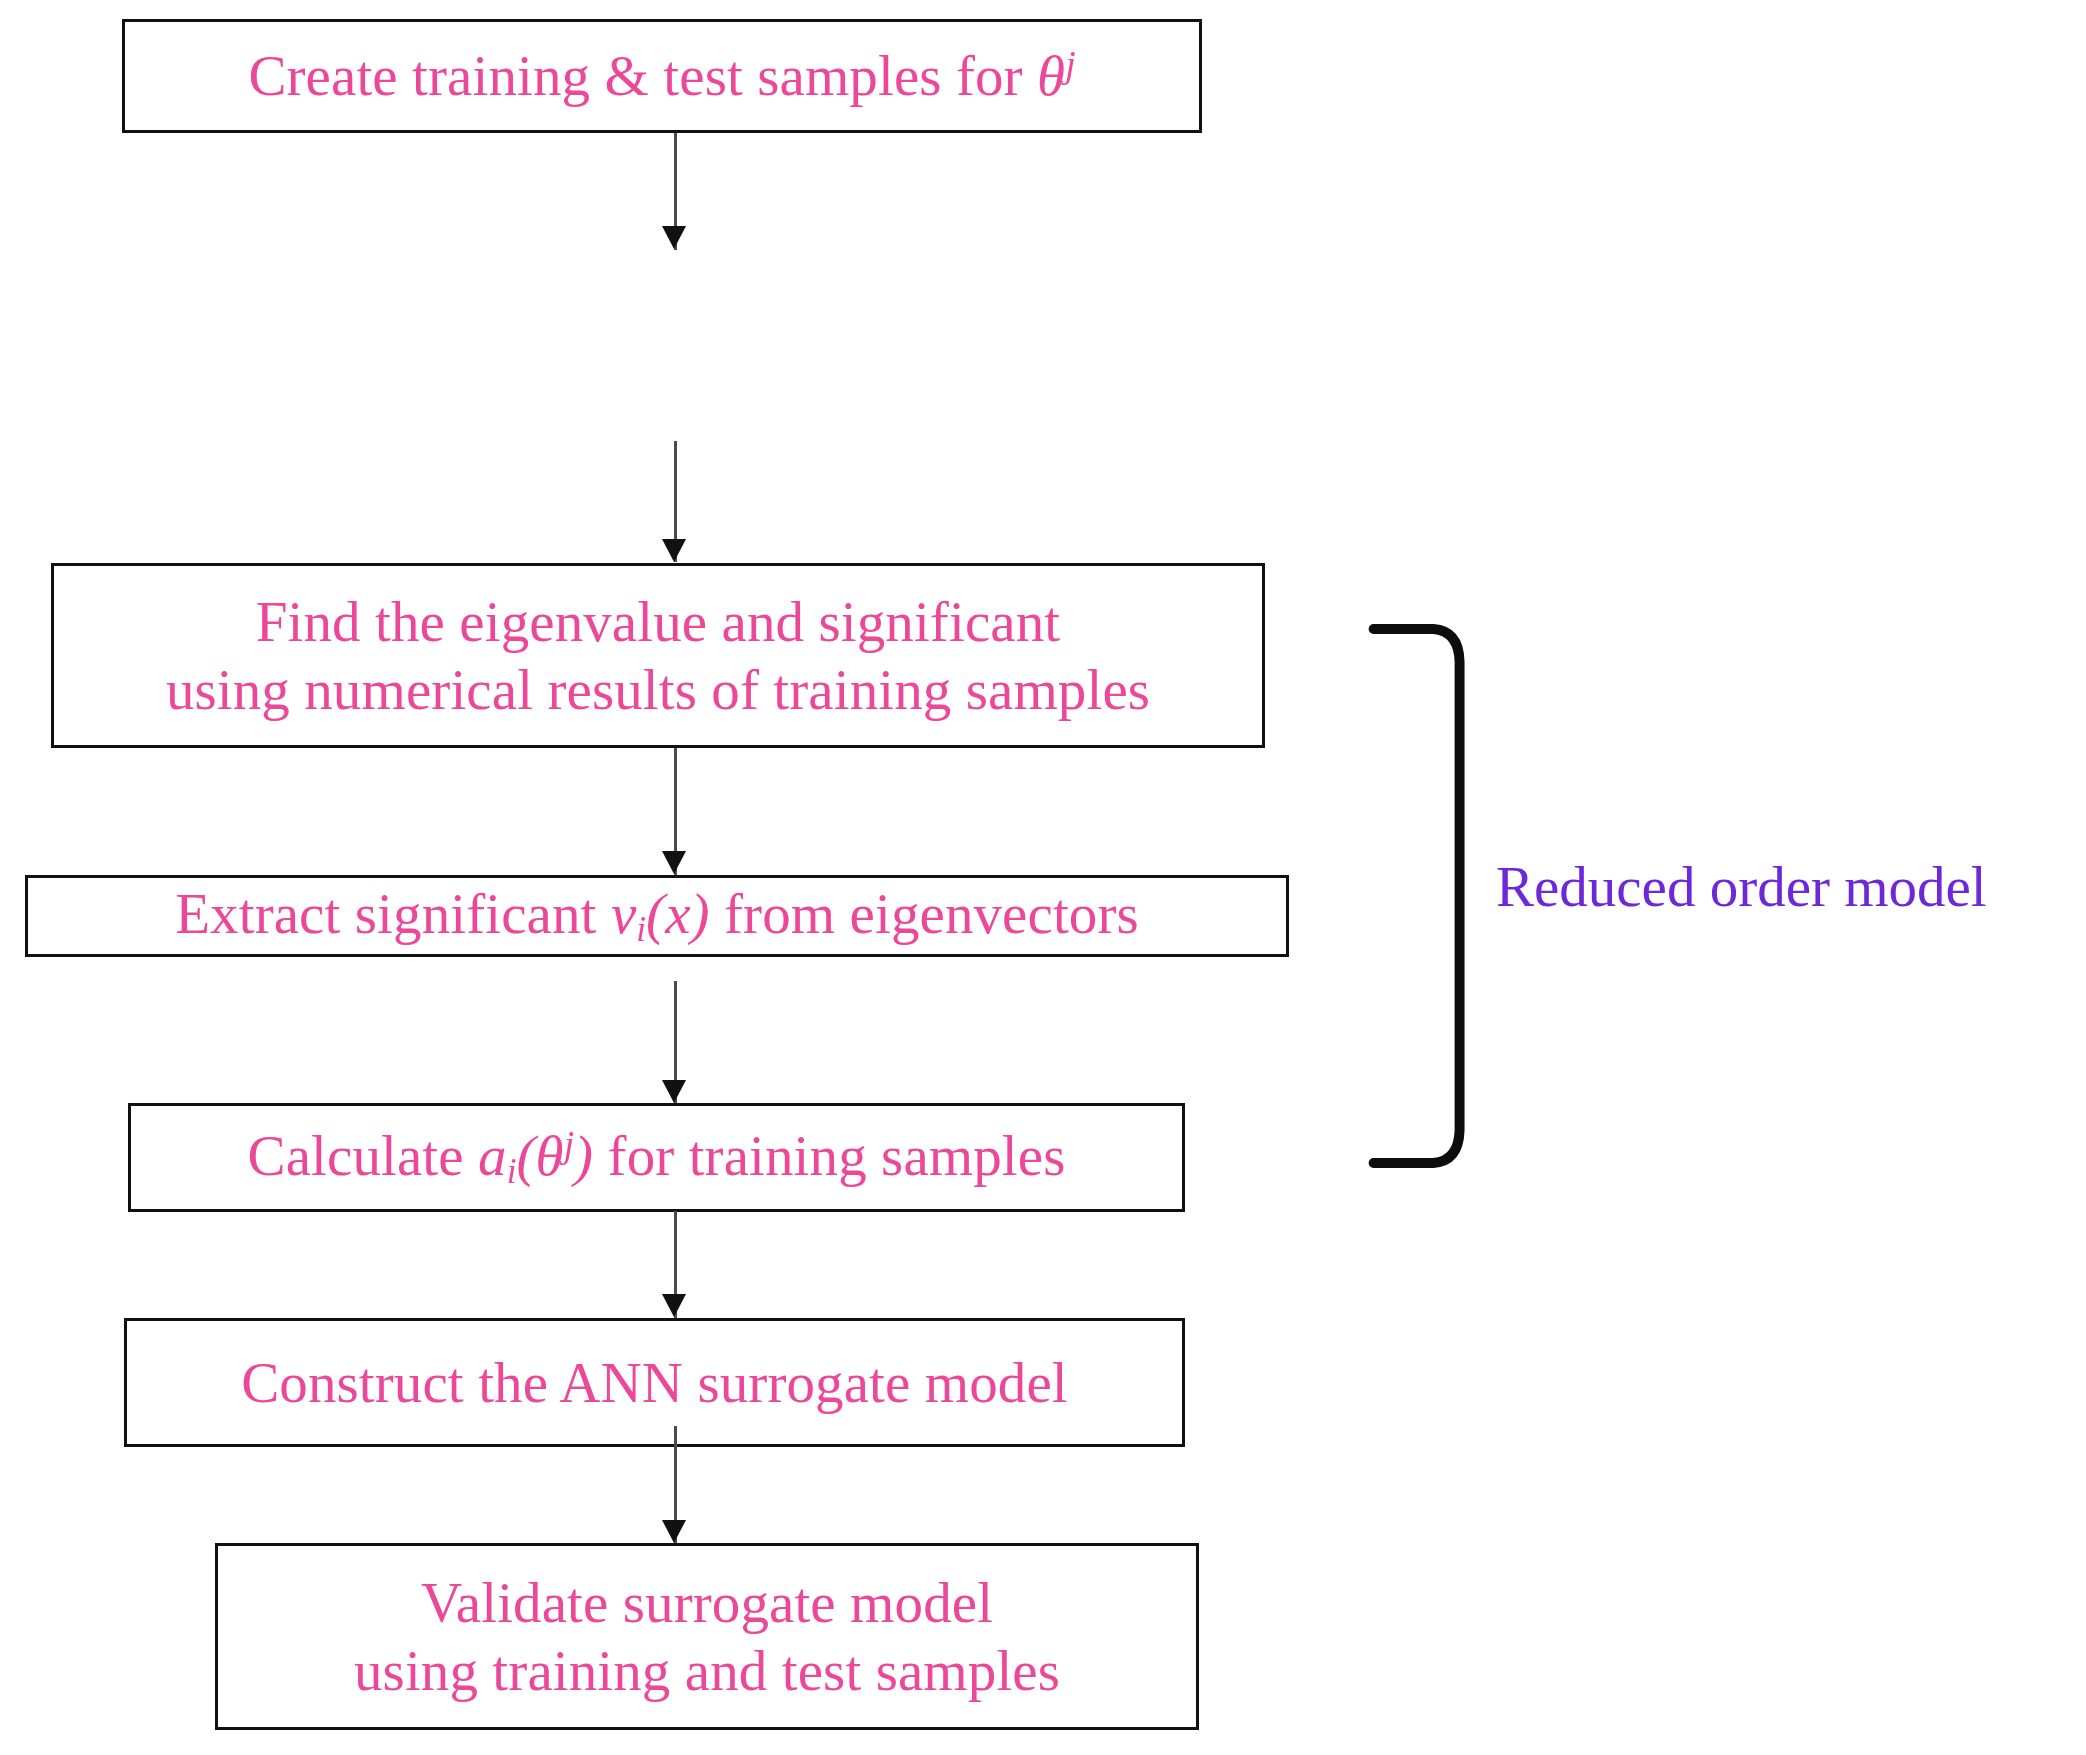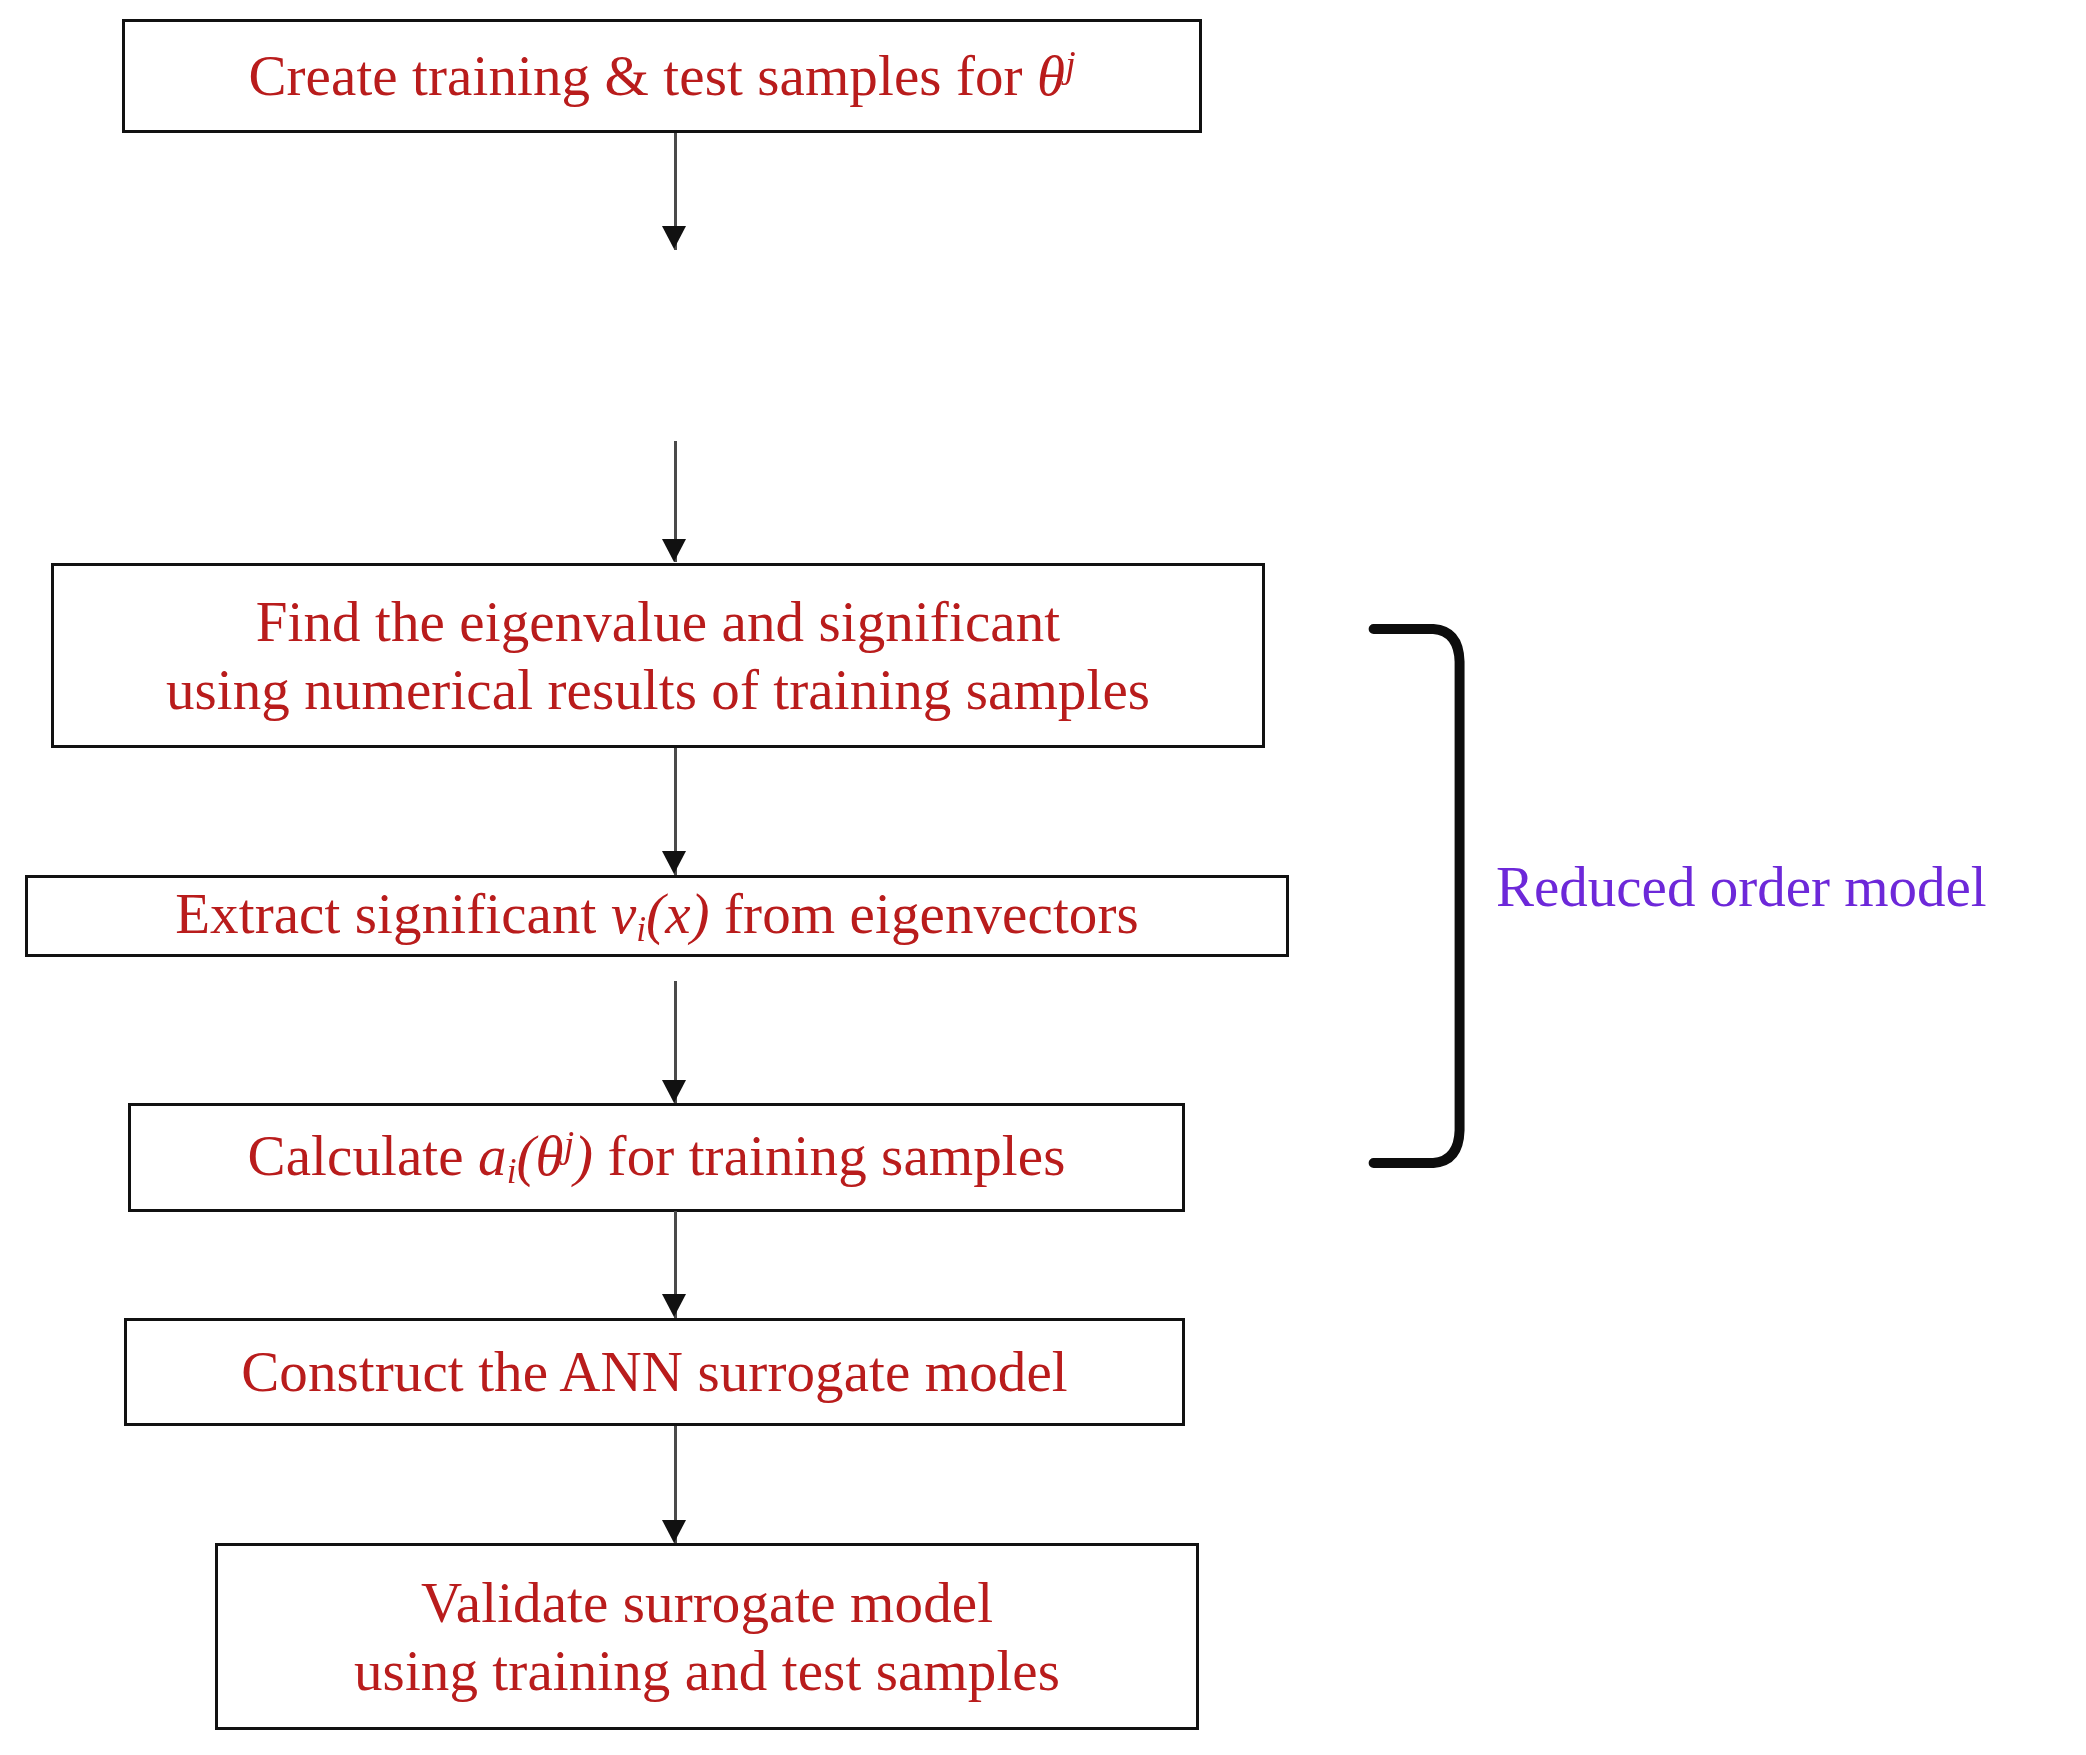--- a/index.html
+++ b/index.html
@@ -17,21 +17,21 @@
   }
   .node {
     position: absolute;
     box-sizing: border-box;
     border: 3.6px solid #111111;
     background: #ffffff;
     display: flex;
     align-items: center;
     justify-content: center;
     text-align: center;
-    color: #b91c1c;
+    color: #ec4899;
     font-size: 57px;
     line-height: 1.18;
     letter-spacing: 0.1px;
     padding: 1.8px 12.7px;
   }
   .node .txt { display: block; width: 100%; }
   .node .line2 { display: block; }
 
   .mathvar {
     font-style: italic;
@@ -123,21 +123,21 @@
 
   <div class="node" style="left:128px; top:1103px; width:1057px; height:109px;">
     <span class="txt"><span>Calculate </span><span class="mathvar"><span>a</span><sub>i</sub><span>(</span><span>θ</span><sup>j</sup><span>)</span></span><span> for training samples</span></span>
   </div>
 
   <div class="connector" style="left:674px; top:1211px; height:107px;">
     <div class="stem" style="height:107px;"></div>
     <div class="head" style="top:83px;"></div>
   </div>
 
-  <div class="node" style="left:124px; top:1318px; width:1061px; height:108px;">
+  <div class="node" style="left:124px; top:1318px; width:1061px; height:129px;">
     <span class="txt">Construct the ANN surrogate model</span>
   </div>
 
   <div class="connector" style="left:674px; top:1426px; height:118px;">
     <div class="stem" style="height:118px;"></div>
     <div class="head" style="top:94px;"></div>
   </div>
 
   <div class="node" style="left:215px; top:1543px; width:984px; height:187px;">
     <span class="txt"><span>Validate surrogate model</span><br><span class="line2">using training and test samples</span></span>

